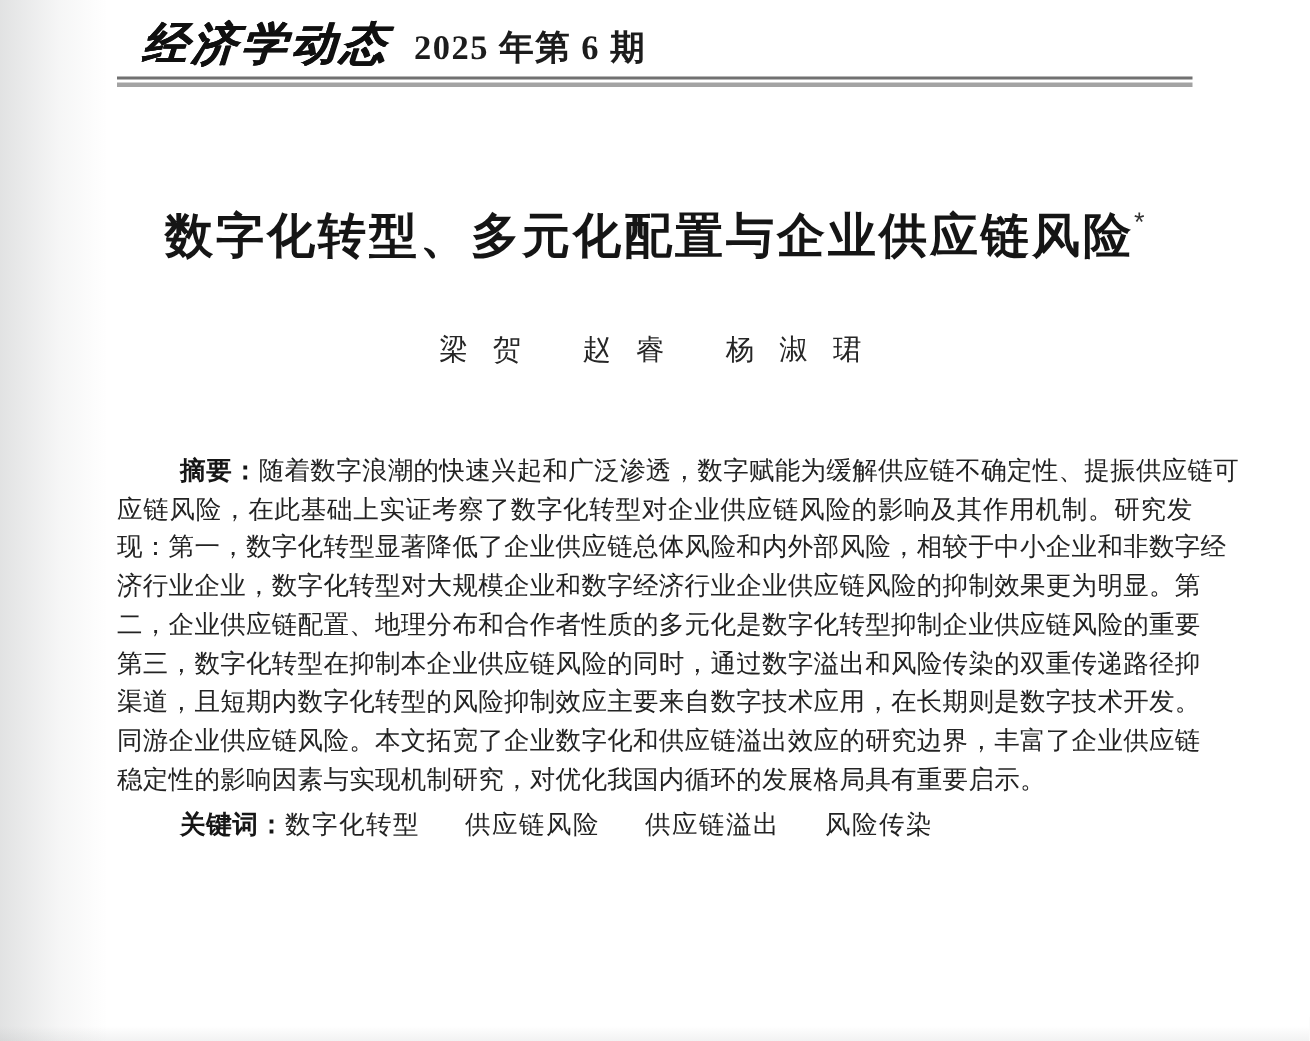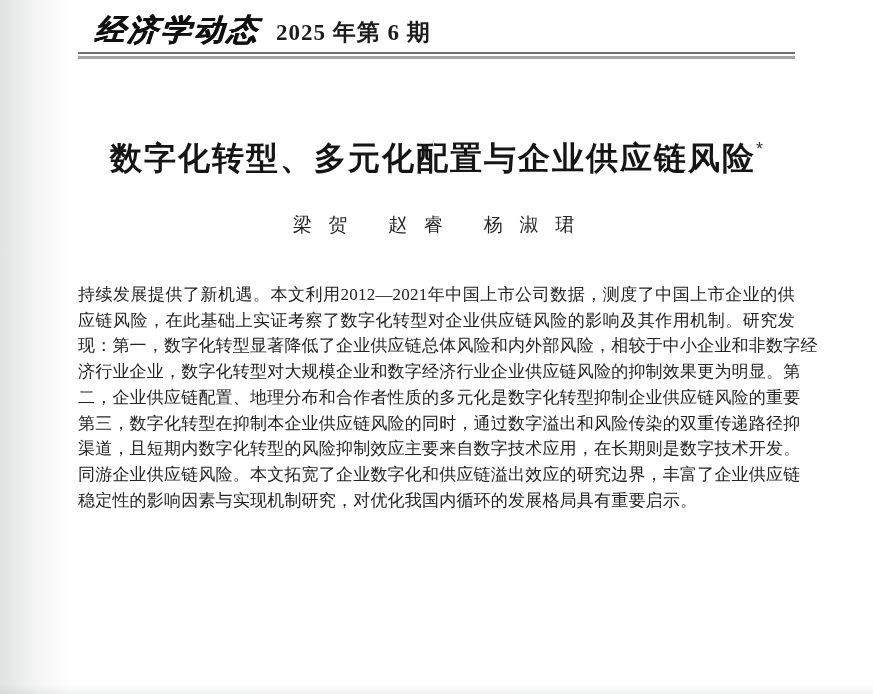--- a/index.html
+++ b/index.html
@@ -82,21 +82,21 @@
     letter-spacing: 4px;
     color: #2b2b2b;
   }
   .authors {
     margin: 32px 78px 0 78px;
     text-align: center;
     font-family: "Liberation Serif", serif;
     font-size: 19px; line-height: 26px;
     color: #262626;
   }
-  .author { display: inline-block; margin: 2px 15px; letter-spacing: 6px; }
+  .author { display: inline-block; margin: 12px 15px; letter-spacing: 6px; }
 
   
   .abstract {
     margin: 42px 78px 0 78px;
     font-family: "Liberation Serif", serif;
     font-size: 17px; line-height: 25.7px;
     color: #232323;
     letter-spacing: 0.2px;
   }
   .abs-line {
@@ -138,25 +138,28 @@
   <h1 class="title"><span>数字化转型、多元化配置与企业供应链风险</span><sup>*</sup></h1>
 
 
   <div class="authors">
     <span class="author">梁 贺</span>
     <span class="author">赵 睿</span>
     <span class="author">杨 淑 珺</span>
   </div>
 
   <div class="abstract">
-    <div class="abs-line">持续发展提供了新机遇。本文利用2012—2021年中国上市公司数据，测度了中国上市企业的供</div>
+    <div class="abs-line first"><span class="abs-label">摘要：</span><span>随着数字浪潮的快速兴起和广泛渗透，数字赋能为缓解供应链不确定性、提振供应链可</span></div>
     <div class="abs-line">应链风险，在此基础上实证考察了数字化转型对企业供应链风险的影响及其作用机制。研究发</div>
     <div class="abs-line">现：第一，数字化转型显著降低了企业供应链总体风险和内外部风险，相较于中小企业和非数字经</div>
     <div class="abs-line">济行业企业，数字化转型对大规模企业和数字经济行业企业供应链风险的抑制效果更为明显。第</div>
     <div class="abs-line">二，企业供应链配置、地理分布和合作者性质的多元化是数字化转型抑制企业供应链风险的重要</div>
     <div class="abs-line">第三，数字化转型在抑制本企业供应链风险的同时，通过数字溢出和风险传染的双重传递路径抑</div>
     <div class="abs-line">渠道，且短期内数字化转型的风险抑制效应主要来自数字技术应用，在长期则是数字技术开发。</div>
     <div class="abs-line">同游企业供应链风险。本文拓宽了企业数字化和供应链溢出效应的研究边界，丰富了企业供应链</div>
     <div class="abs-line last">稳定性的影响因素与实现机制研究，对优化我国内循环的发展格局具有重要启示。</div>
   </div>
 
+  <div class="keywords">
+    <span class="kw-label">关键词：</span><span class="kw-item">数字化转型</span><span class="kw-item">供应链风险</span><span class="kw-item">供应链溢出</span><span class="kw-item">风险传染</span>
+  </div>
 
 </div>
 
 </body></html>

